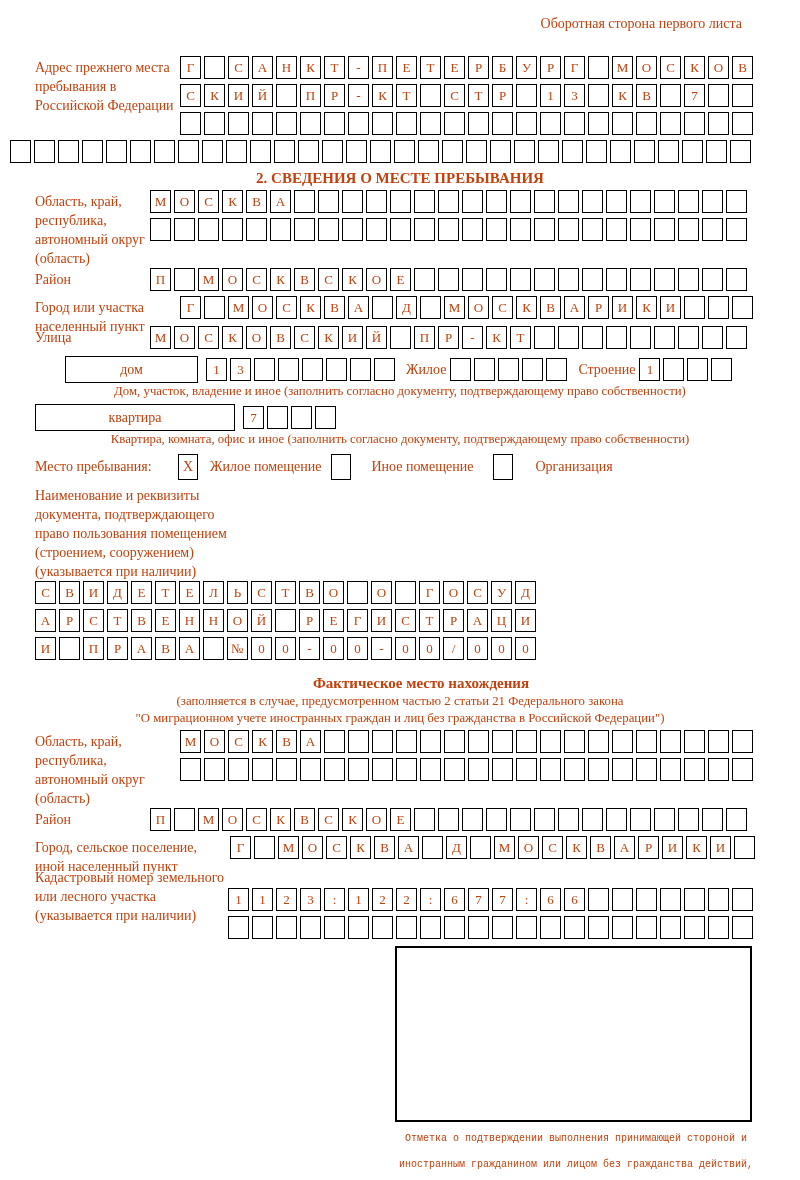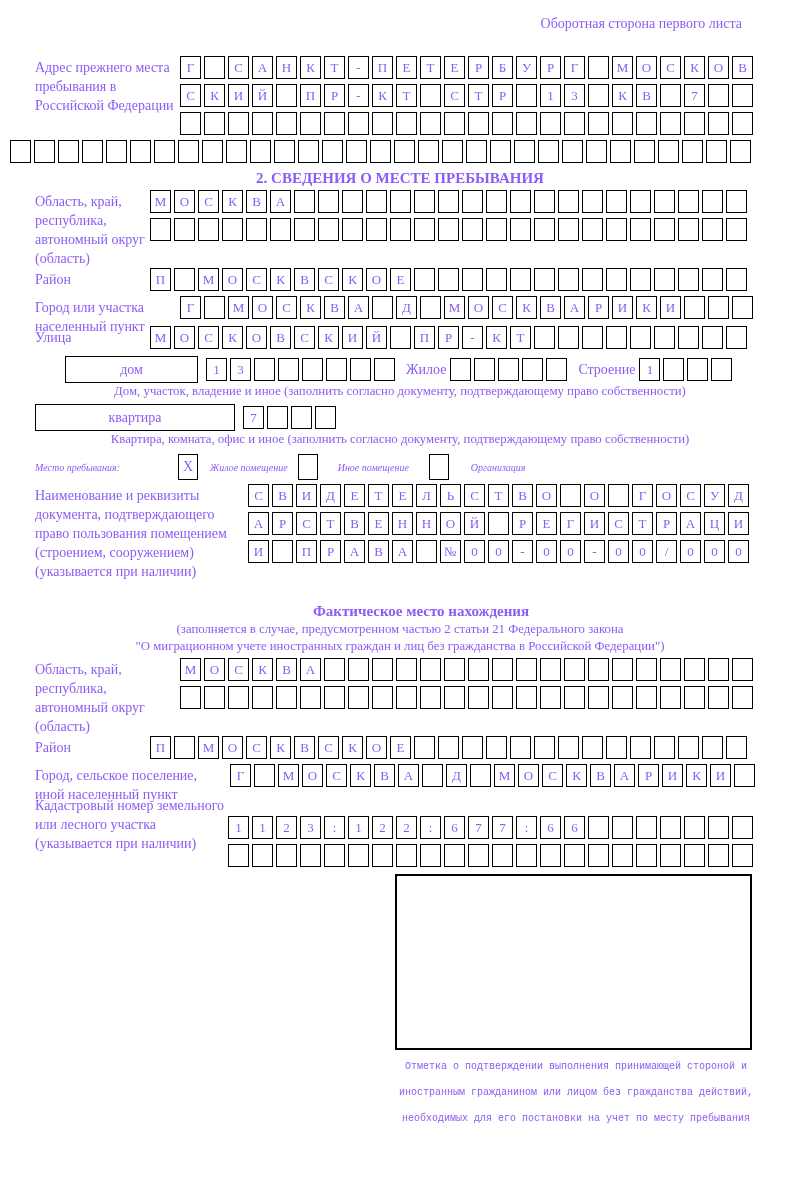--- a/index.html
+++ b/index.html
@@ -1,17 +1,17 @@
 <!DOCTYPE html>
 <html><head>
 <meta charset="utf-8">
 <style>
   html,body{margin:0;padding:0;background:#e8e8e8;}
   .page{
-    width:800px;height:1180px;margin:0 auto;background:#ffffff;color:#8b5cf6;
+    width:800px;height:1180px;margin:0 auto;background:#ffffff;color:#c2410c;
     font-family:"Liberation Serif","DejaVu Serif",serif;
     overflow:hidden;position:relative;box-sizing:border-box;
   }
   .side-note{ text-align:right;padding:16px 58px 0 0;font-size:14px; }
   .grp{ display:flex;align-items:flex-start; }
   .lbl{ font-size:14px;line-height:19px;padding-top:2px;flex:none;box-sizing:border-box; }
   .w145{width:145px;} .w115{width:115px;} .w213{width:213px;} .w195{width:195px;} .w193{width:193px;}
   .rows{flex:none;}
   .cellrow{ display:flex;margin-bottom:5px;height:23px; }
   .cell{
@@ -31,28 +31,28 @@
     flex:none;box-sizing:border-box;border:1.5px solid #000;height:27px;
     display:flex;align-items:center;justify-content:center;font-size:14px;
   }
   .dom-box{width:133px;margin-right:8px;}
   .kv-box{width:200px;margin-right:8px;}
   .inline-lbl{font-size:14px;flex:none;padding:0 4px 0 8px;}
   .house-row .cellrow,.apt-row .cellrow{margin-bottom:0;}
   .apt-row{margin:4px 0 0 35px;display:flex;align-items:center;height:27px;}
   .note-line{margin-top:0px;}
   .stay-row{margin:6px 0 0 35px;display:flex;align-items:center;height:26px;}
-  .stay-lbl{font-size:10px;flex:none;font-style:italic;}
+  .stay-lbl{font-size:14px;flex:none;}
   .chk{
     flex:none;width:20px;height:26px;box-sizing:border-box;border:1.5px solid #000;
     display:flex;align-items:center;justify-content:center;font-size:14px;
   }
   .stay-note{margin-left:145px;width:380px;text-align:center;font-size:12.8px;line-height:17px;}
-  .m-doc{margin:4px 0 0 35px;}
-  .fact-title{margin-top:20px;padding-left:42px;}
+  .m-doc{margin:4px 0 0 35px;flex-direction:column;}
+  .fact-title{margin-top:8px;padding-left:42px;}
   .offset-rows{margin-top:22px;}
   .stamp-box{
     margin:2px 0 0 395px;width:357px;height:176px;box-sizing:border-box;
     border:2px solid #000;background:#fff;
   }
   .stamp-caption{
     margin:4px 0 0 390px;width:372px;text-align:center;
     font-size:10px;line-height:26px;font-family:Liberation Mono, monospace;
   }
 </style>

